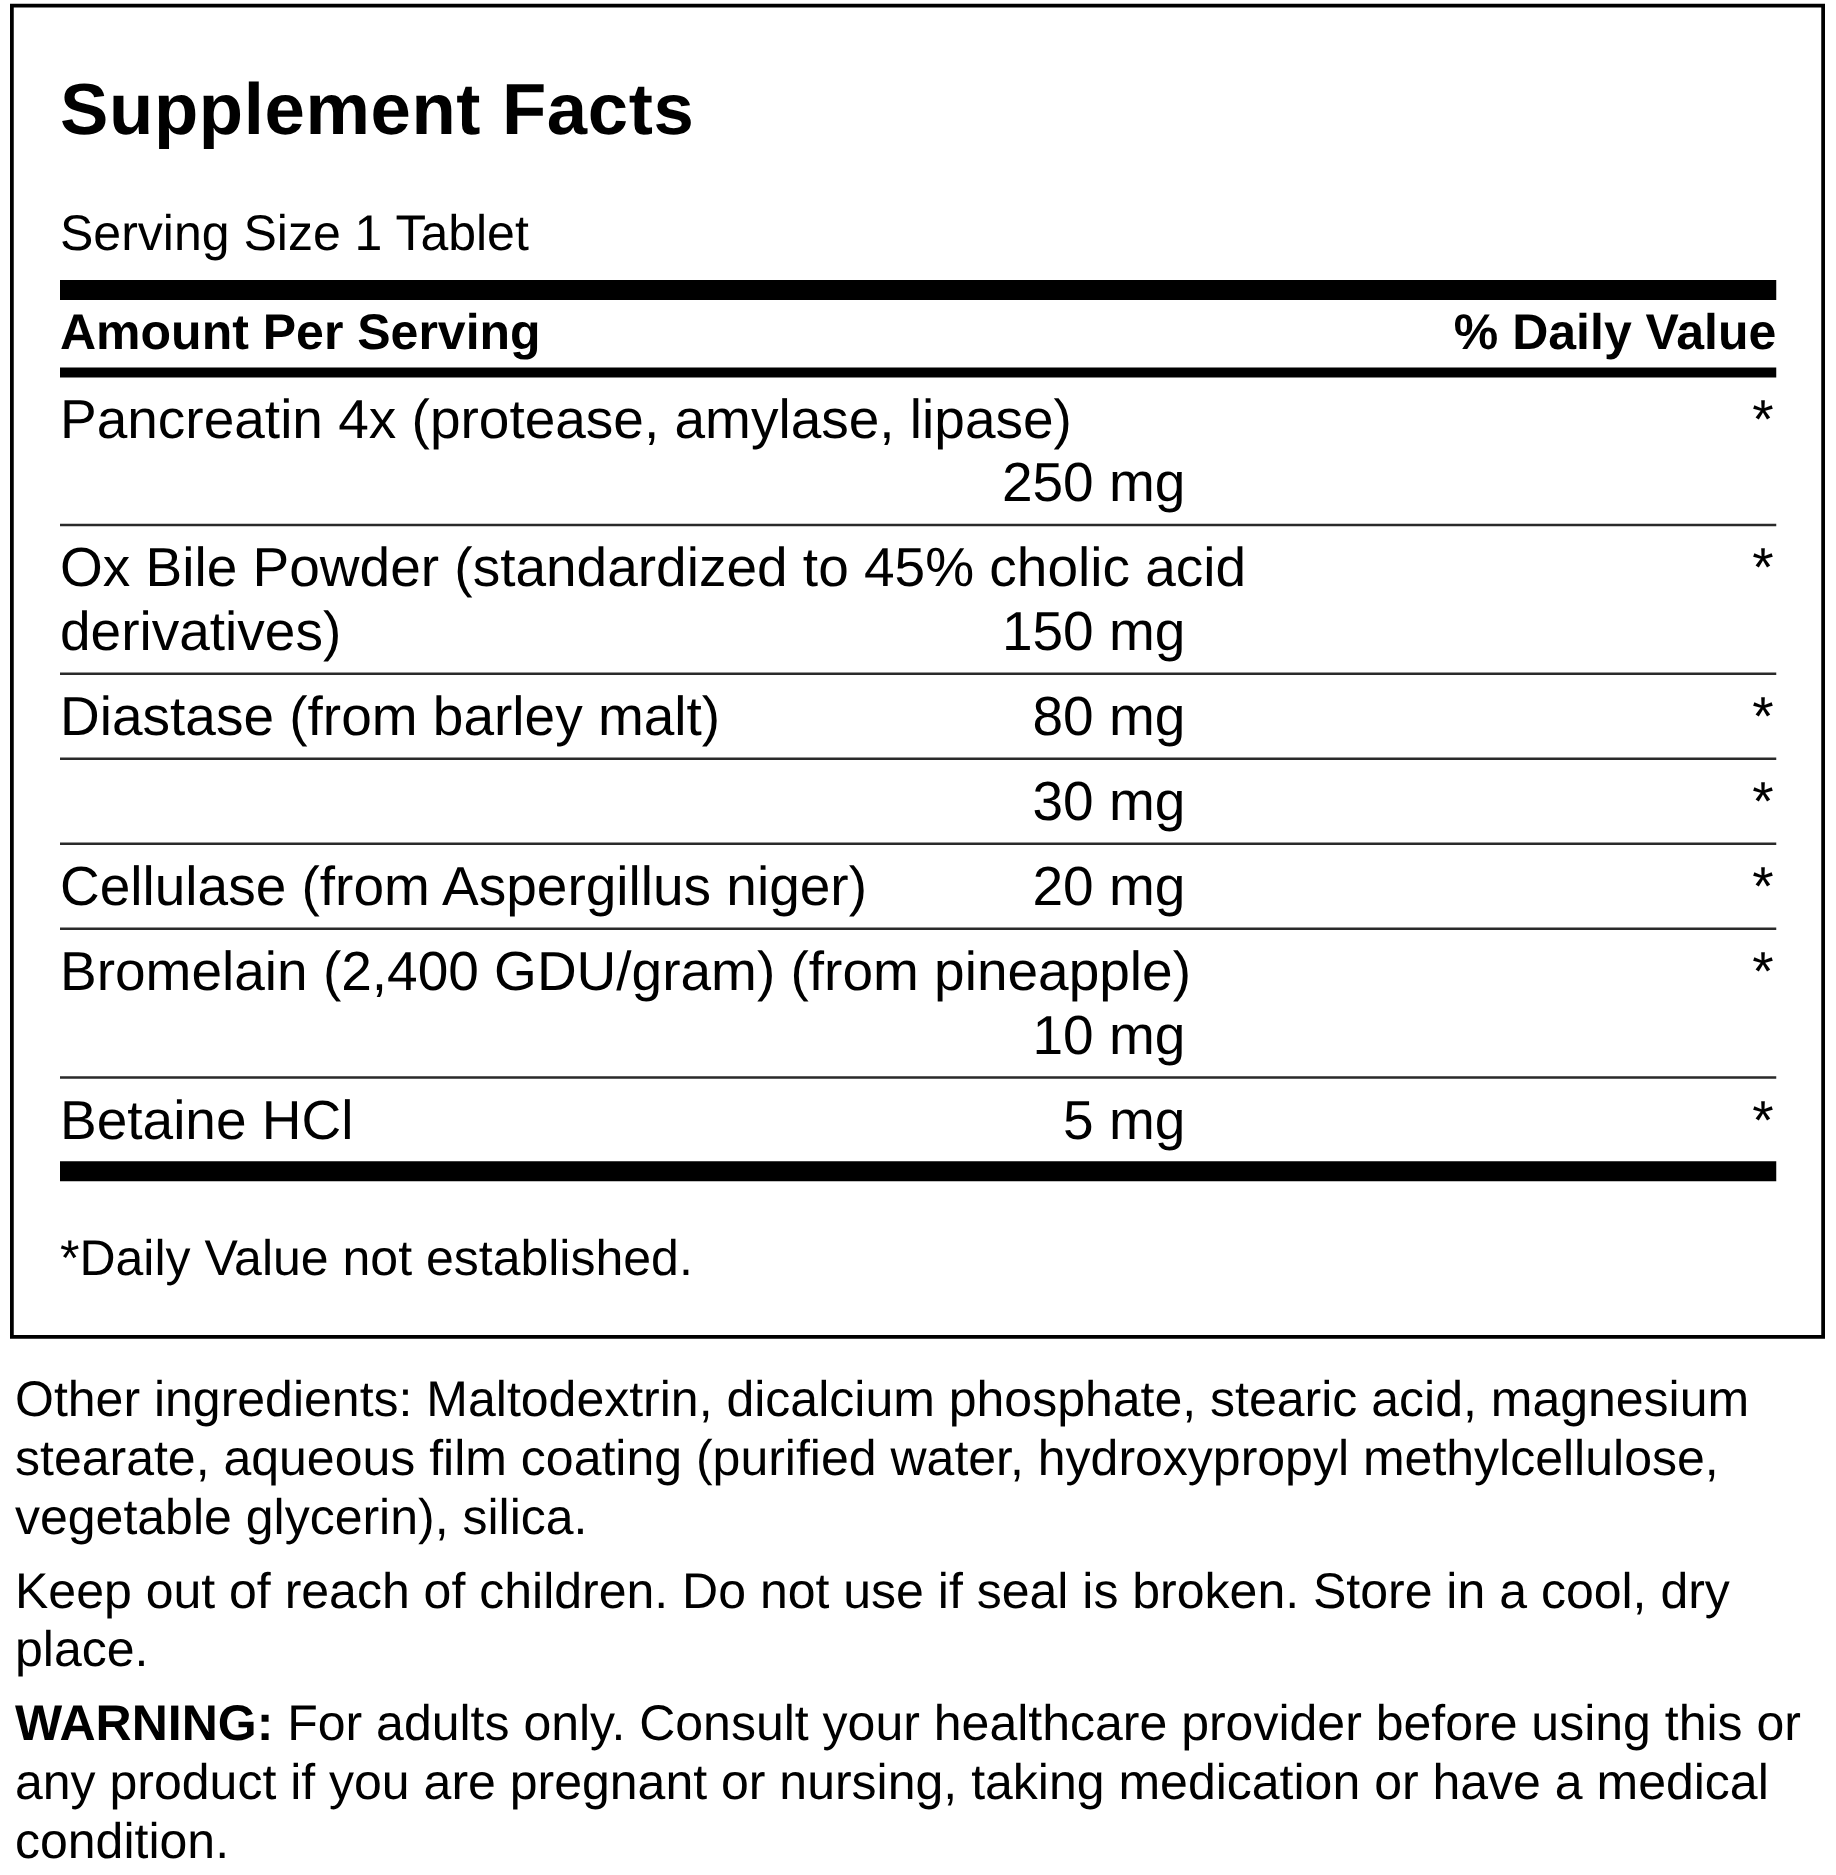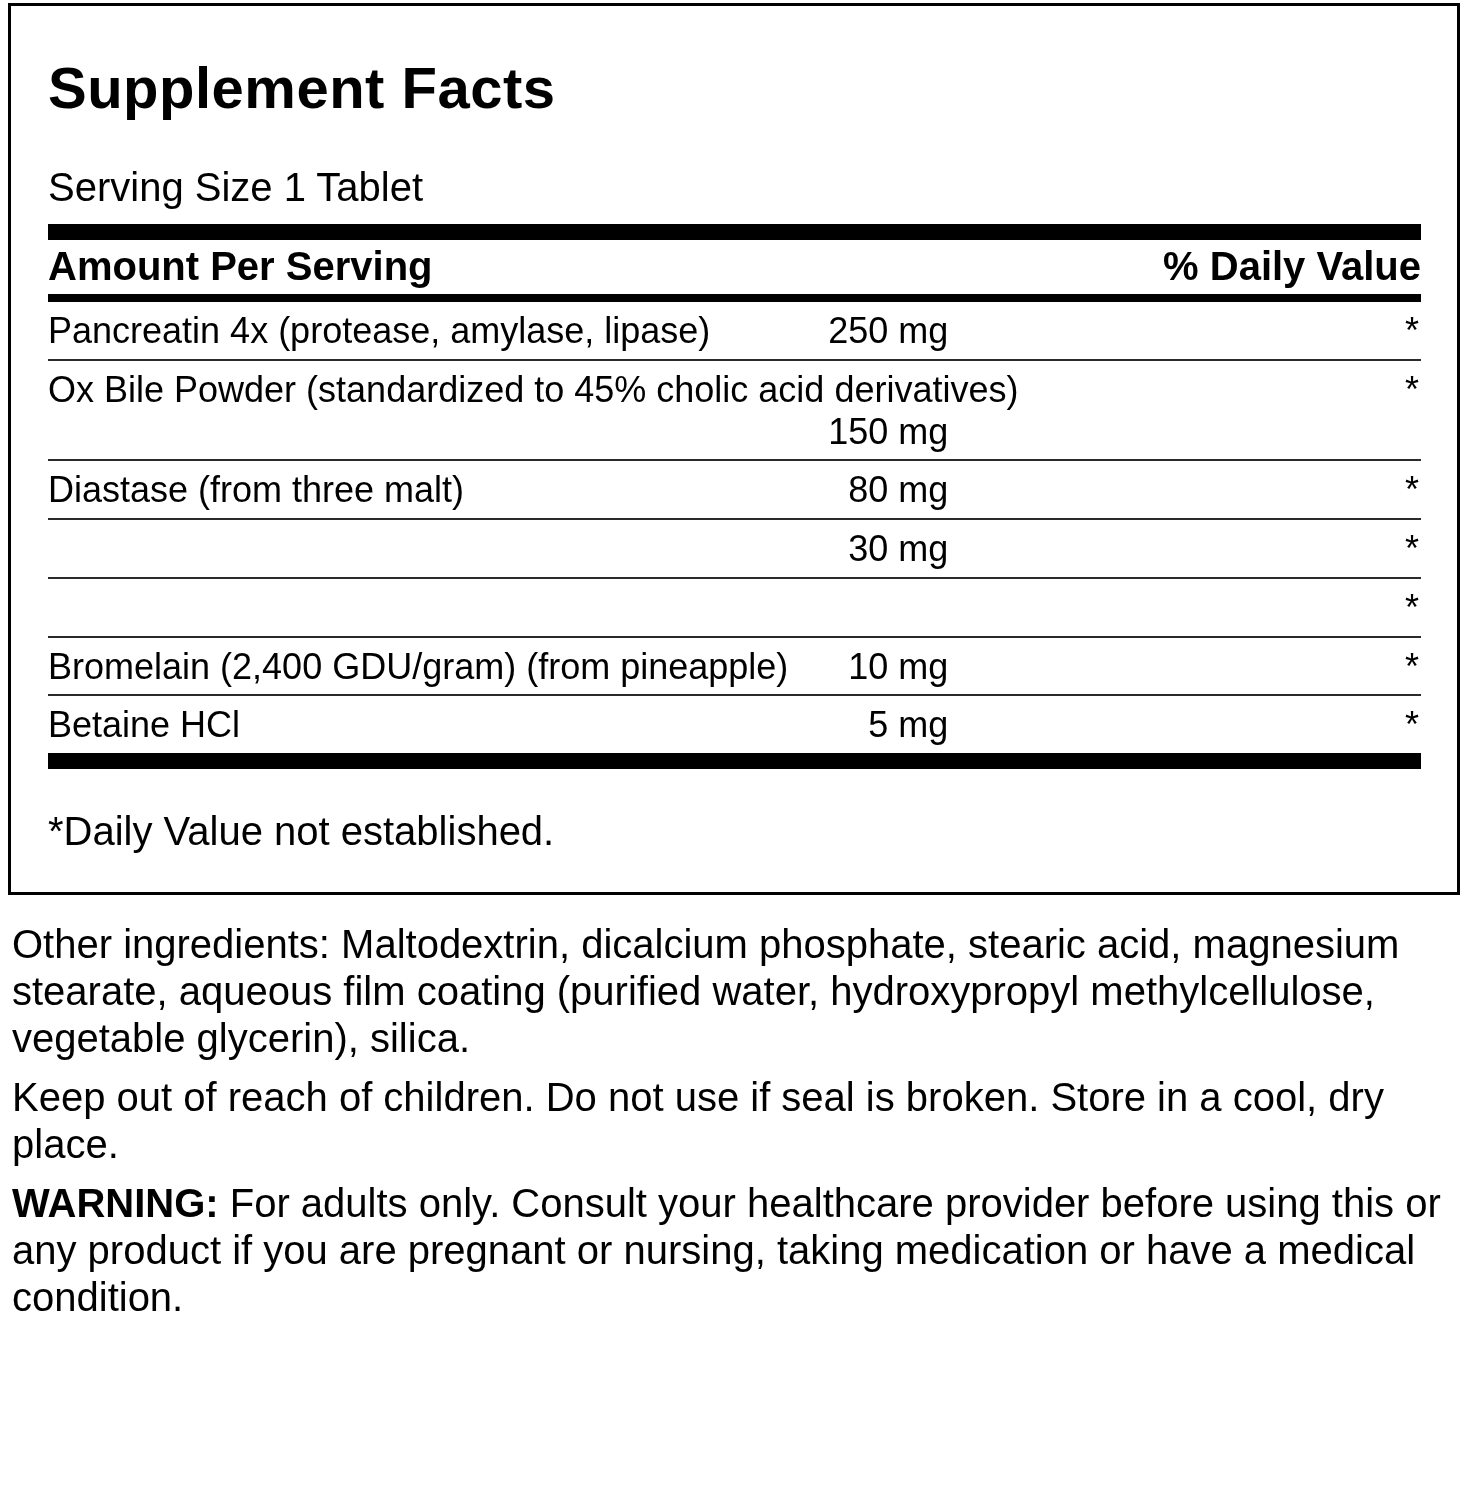--- a/index.html
+++ b/index.html
@@ -40,21 +40,21 @@
     font-size: 40px;
     font-weight: bold;
   }
   .hdr-amount { width: 74%; text-align: left; }
   .hdr-dv { flex: 1; text-align: right; }
   .row {
     display: flex;
     align-items: flex-start;
     border-bottom: 2px solid #2a2a2a;
     padding: 8px 0 7px 0;
-    font-size: 36px;
+    font-size: 44px;
     line-height: 1.16;
   }
   .row:last-child { border-bottom: none; }
   .row-flow { width: 79%; }
   .row-flow::after { content: ""; display: block; clear: both; }
   .ing-name { display: inline; }
   .ing-amount {
     float: right;
     margin-right: 17%;
     min-width: 132px;
@@ -103,31 +103,34 @@
     <div class="ing-dv">*</div>
   </div>
       <div class="row">
     <div class="row-flow">
       <span class="ing-name">Ox Bile Powder (standardized to 45% cholic acid derivatives)</span><span class="ing-amount">150 mg</span>
     </div>
     <div class="ing-dv">*</div>
   </div>
       <div class="row">
     <div class="row-flow">
-      <span class="ing-name">Diastase (from three malt)</span><span class="ing-amount">80 mg</span>
+      <span class="ing-name">Diastase (from barley malt)</span><span class="ing-amount">80 mg</span>
     </div>
     <div class="ing-dv">*</div>
   </div>
       <div class="row">
     <div class="row-flow">
       <span class="ing-amount">30 mg</span>
     </div>
     <div class="ing-dv">*</div>
   </div>
       <div class="row">
+    <div class="row-flow">
+      <span class="ing-name">Cellulase (from Aspergillus niger)</span><span class="ing-amount">20 mg</span>
+    </div>
     <div class="ing-dv">*</div>
   </div>
       <div class="row">
     <div class="row-flow">
       <span class="ing-name">Bromelain (2,400 GDU/gram) (from pineapple)</span><span class="ing-amount">10 mg</span>
     </div>
     <div class="ing-dv">*</div>
   </div>
       <div class="row">
     <div class="row-flow">

